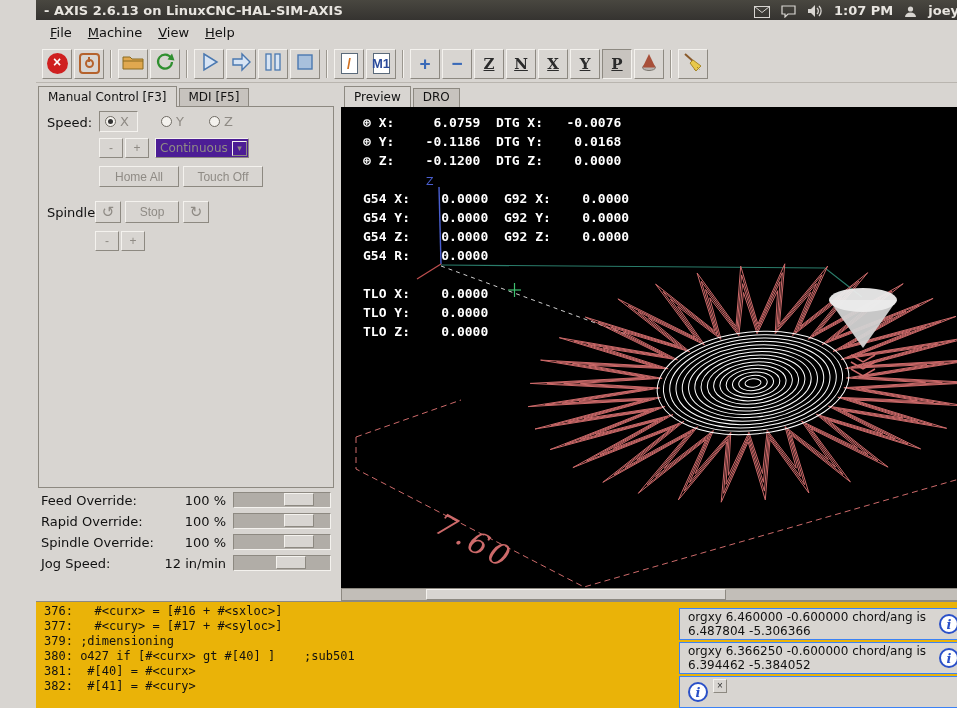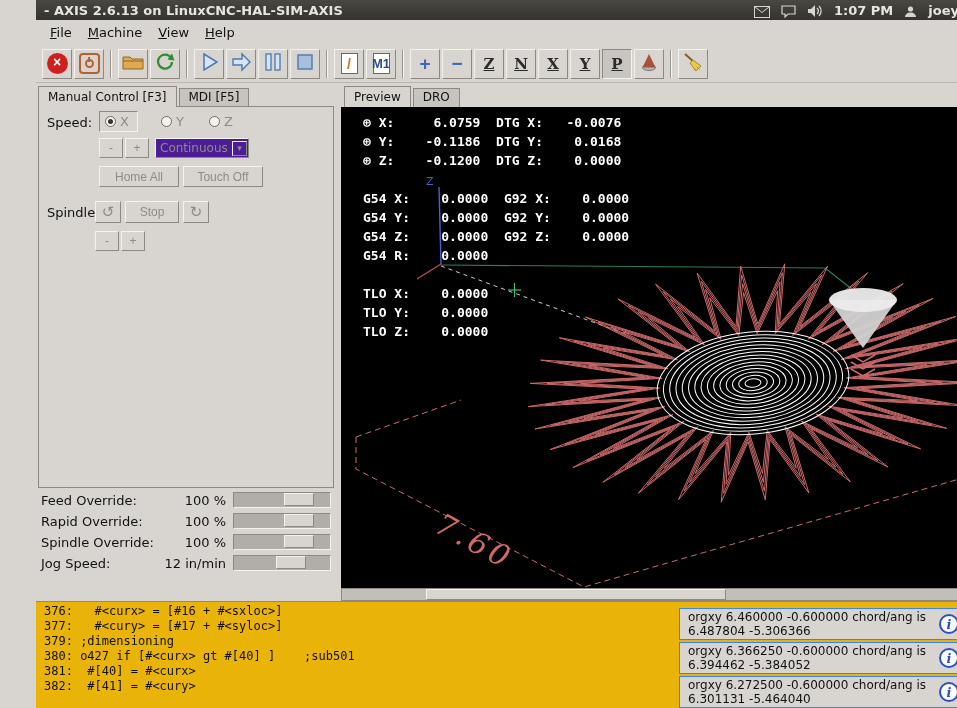--- a/index.html
+++ b/index.html
@@ -419,20 +419,19 @@
         <button class="notif-close">×</button>
       </div>
 
       <div class="notif">
         <div class="notif-text">orgxy 6.366250 -0.600000 chord/ang is 6.394462 -5.384052</div>
         <div class="notif-icon">i</div>
         <button class="notif-close">×</button>
       </div>
 
       <div class="notif">
-        <div class="notif-text">orgxy 6.272500 -0.600000 chord/ang is 6.301131 -5.464040</div>
         <div class="notif-icon">i</div>
         <button class="notif-close">×</button>
       </div>
 
   </div>
 
 </div>
 
 </body></html>

